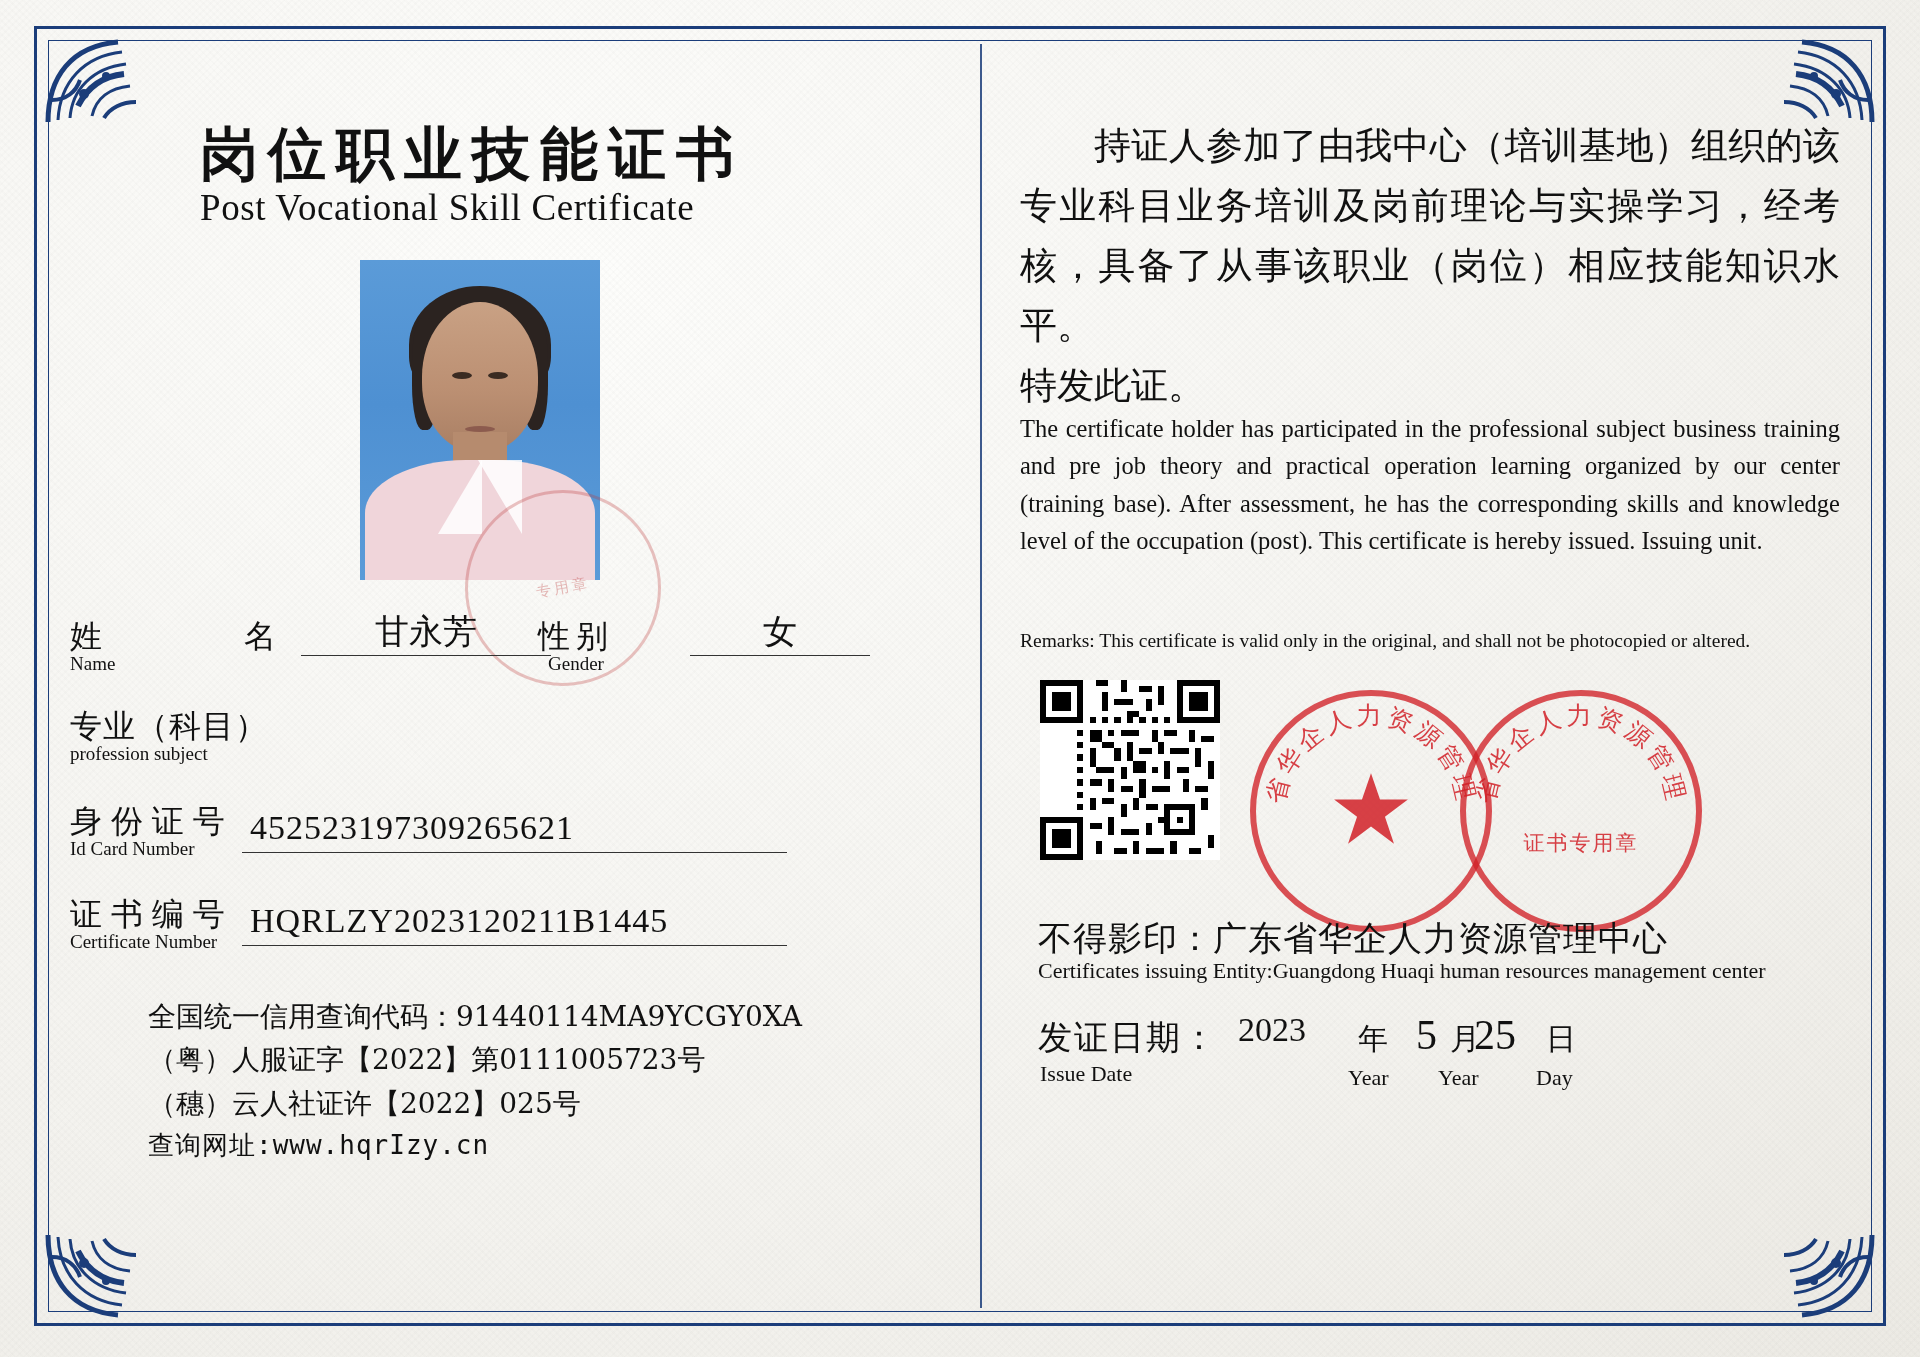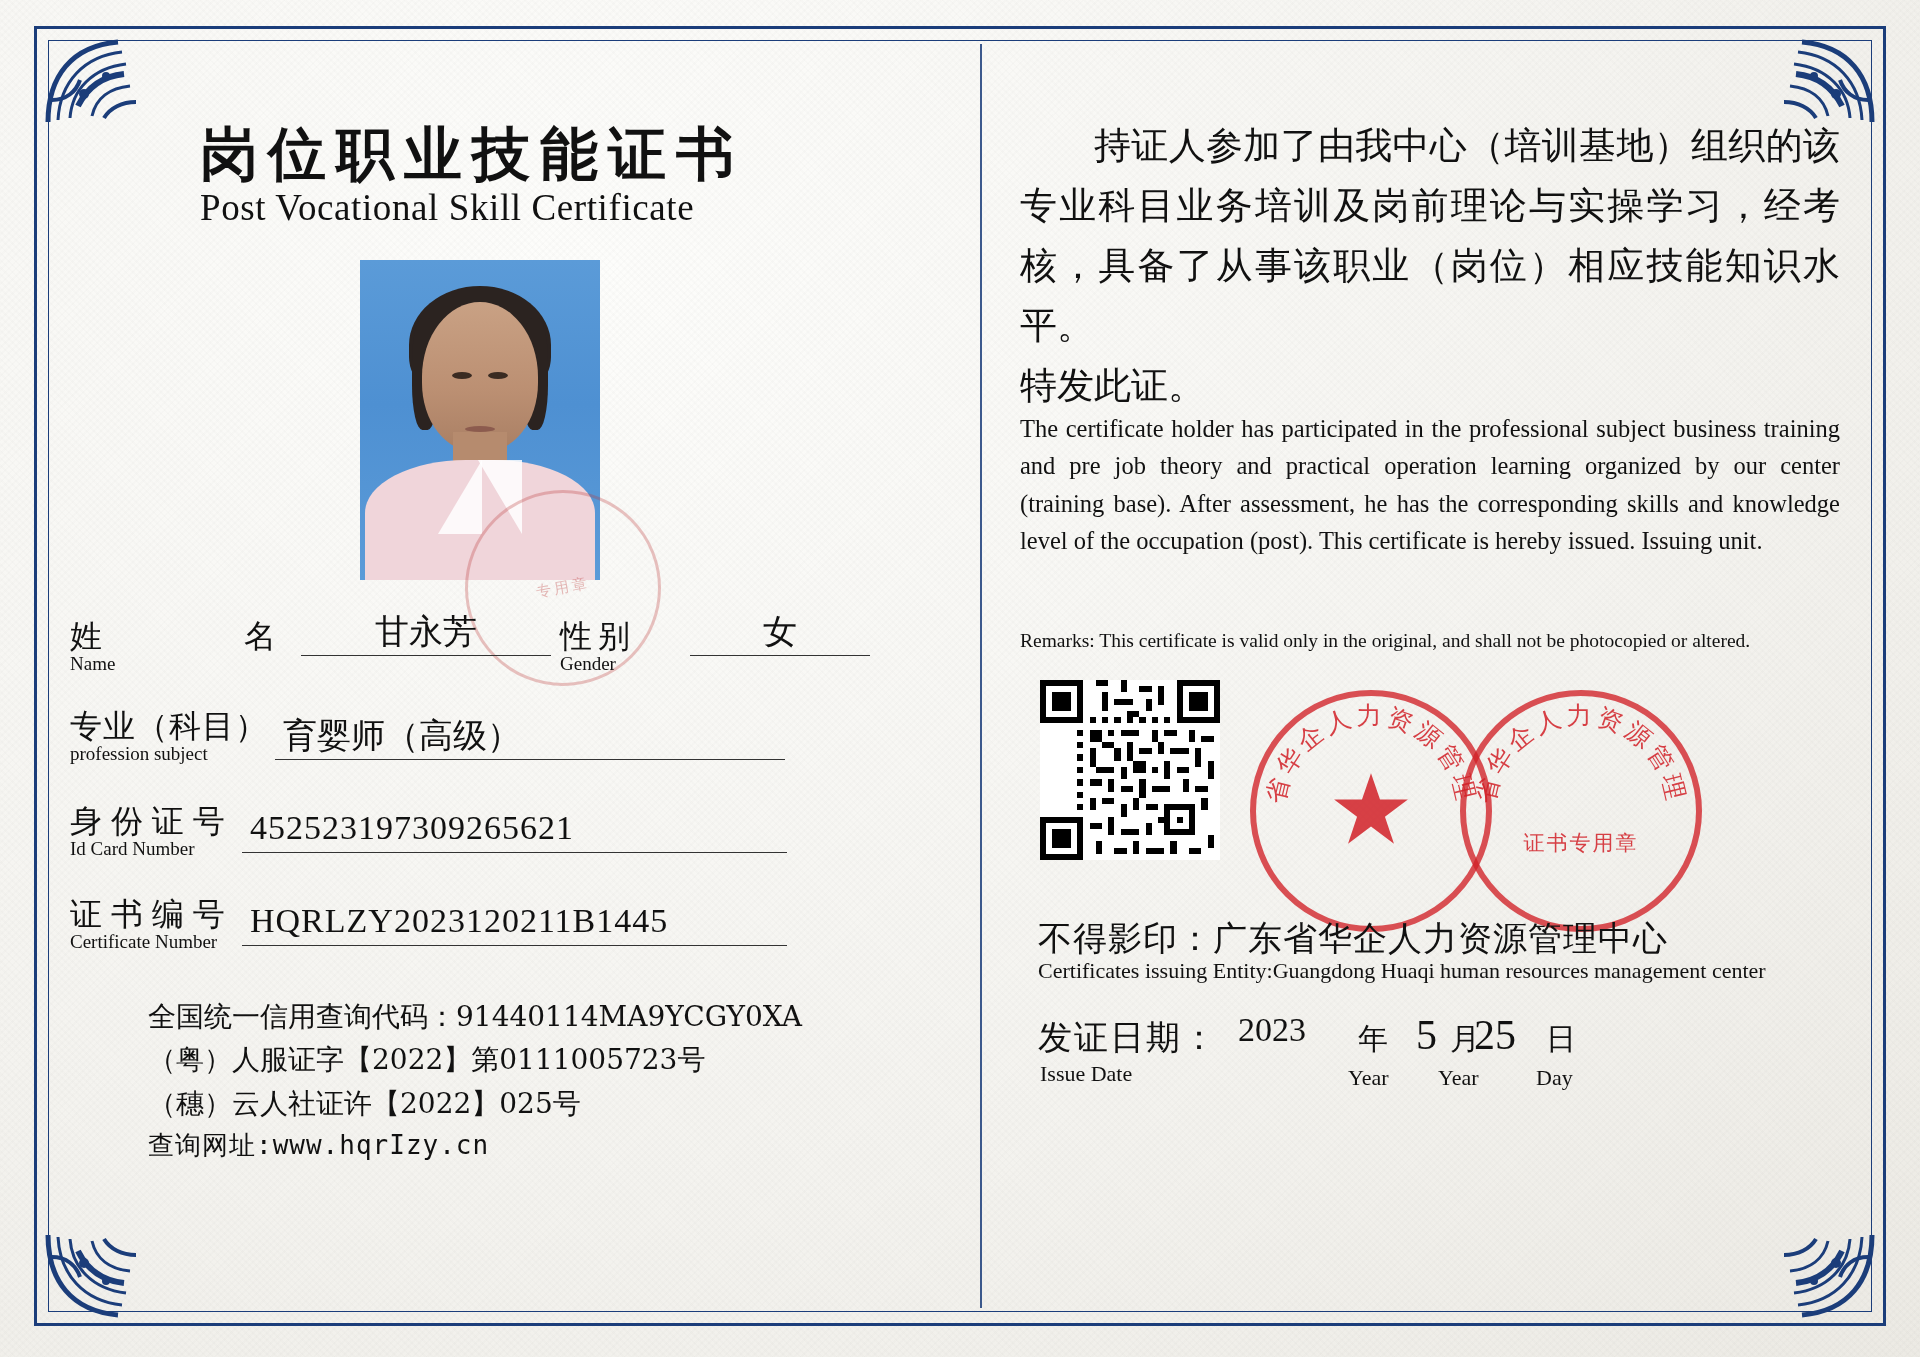--- a/index.html
+++ b/index.html
@@ -225,21 +225,21 @@
   }
   .val.mono {
     font-family: "Liberation Serif", serif;
     letter-spacing: 1px;
   }
 
   
   #row-name { top: 560px; }
   #row-name .lab-name .cn { letter-spacing: 26px; }
   #row-name .v-name { width: 250px; text-align: center; position: absolute; left: 231px; top: -10px; }
-  #row-name .lab-gender { position: absolute; left: 490px; top: 0; }
+  #row-name .lab-gender { position: absolute; left: 468px; top: 0; text-align: center; }
   #row-name .lab-gender .cn { letter-spacing: 6px; }
   #row-name .v-gender { width: 180px; text-align: center; position: absolute; left: 620px; top: -10px; }
 
   #row-major { top: 650px; }
   #row-major .lab-major .cn { letter-spacing: 1px; }
   #row-major .v-major { position: absolute; left: 205px; top: 4px; width: 510px; }
 
   #row-id { top: 745px; }
   #row-id .v-id { position: absolute; left: 172px; top: 2px; width: 545px; }
 
@@ -480,21 +480,20 @@
         <span class="en">Gender</span>
       </span>
       <span class="val v-gender">女</span>
     </div>
 
     <div class="row" id="row-major">
       <span class="lab lab-major">
         <span class="cn">专业（科目）</span>
         <span class="en">profession subject</span>
       </span>
-      <span class="val v-major">育婴师（高级）</span>
     </div>
 
     <div class="row" id="row-id">
       <span class="lab">
         <span class="cn">身 份 证 号</span>
         <span class="en">Id Card Number</span>
       </span>
       <span class="val mono v-id">452523197309265621</span>
     </div>
 

